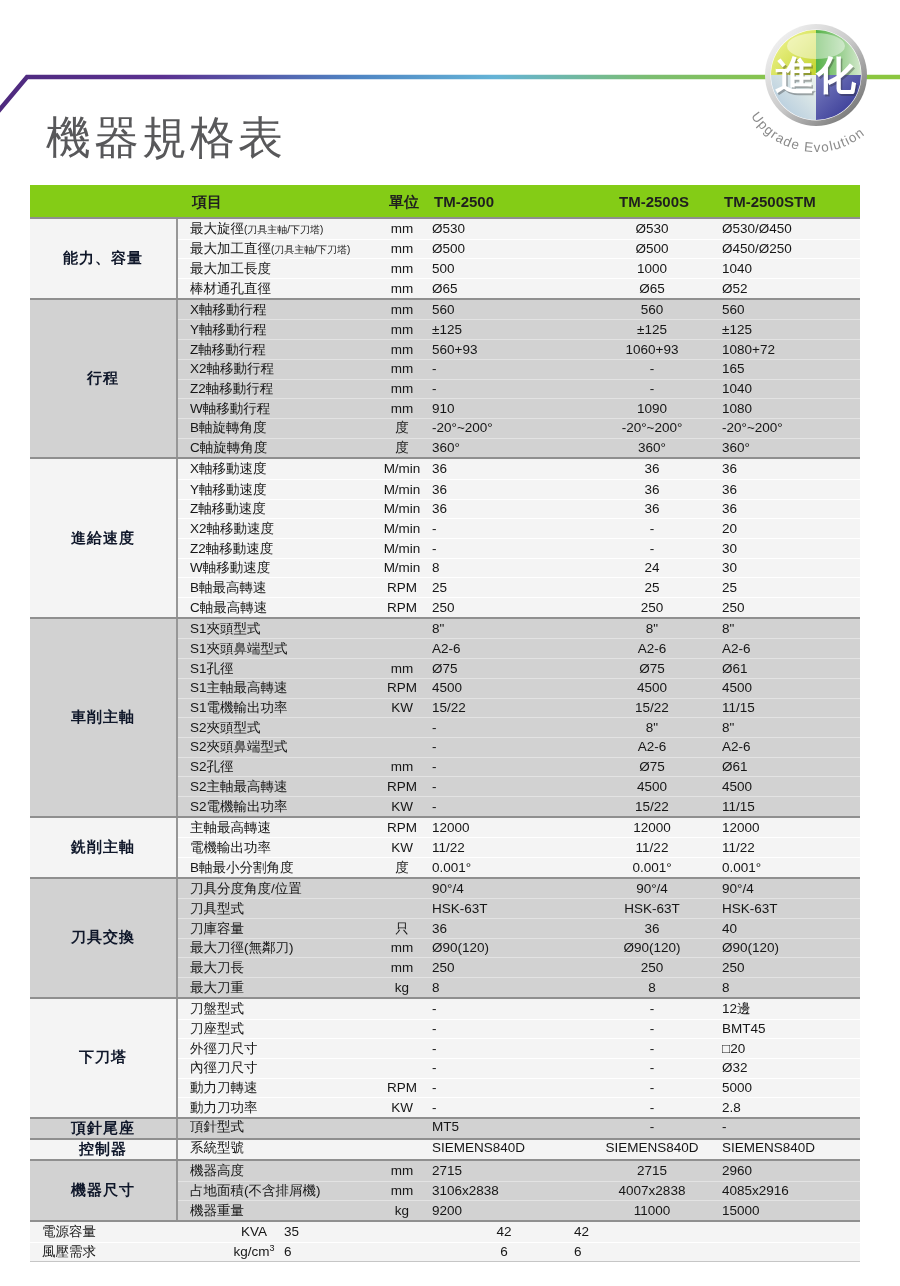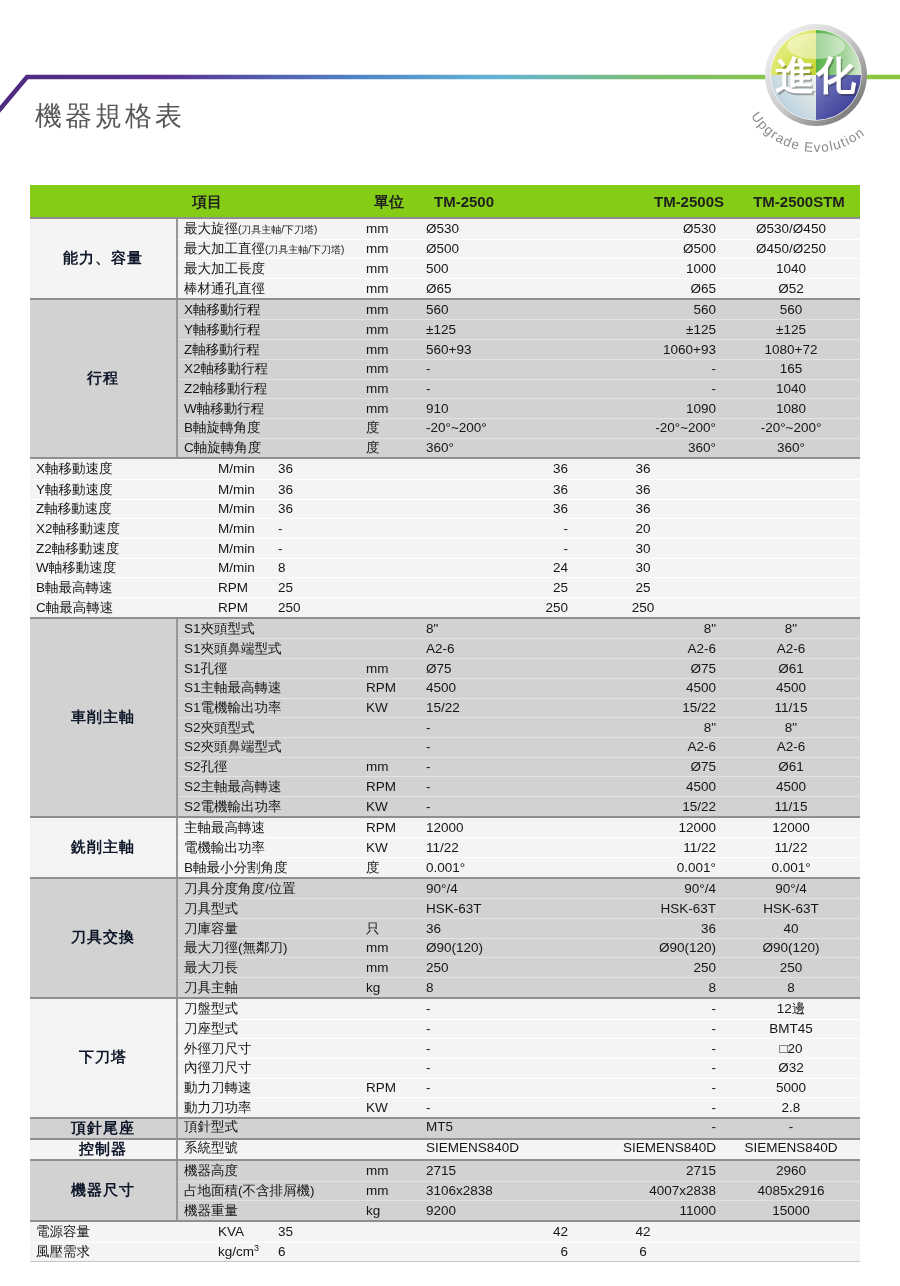--- a/index.html
+++ b/index.html
@@ -3,22 +3,22 @@
 <meta charset="utf-8">
 <style>
   html,body{margin:0;padding:0}
   body{
     width:900px;height:1286px;position:relative;background:#ffffff;
     font-family:"Liberation Sans","DejaVu Sans",sans-serif;
     overflow:hidden;color:#1a1a1a;
   }
   .deco{position:absolute;left:0;top:0;pointer-events:none}
   .page-title{
-    position:absolute;left:31px;top:98px;margin:4px;
-    font-size:27px;font-weight:400;letter-spacing:3px;color:#58585a;line-height:1.1;
+    position:absolute;left:31px;top:98px;margin:15px;
+    font-size:45px;font-weight:400;letter-spacing:3px;color:#58585a;line-height:1.1;
   }
   .logo{position:absolute;left:742px;top:4px}
 
   
   .spec-table{
     position:absolute;left:30px;top:185px;width:830px;
     border-bottom:1px solid #c6c6c6;
   }
   .thead{
     display:flex;align-items:center;height:32px;background:#84cc16;
@@ -35,27 +35,27 @@
   }
   .rows{flex:1;min-width:0}
   .row{
     display:flex;align-items:center;height:19.7px;box-sizing:border-box;
     font-size:13.5px;color:#161616;
   }
   .row.tall{height:16px}
   .sec.light .row.sep{border-top:1px solid #ffffff}
   .sec.gray  .row.sep{border-top:1px solid #e3e3e3}
   .cell{white-space:nowrap;line-height:1}
-  .c-item{flex:0 0 182px;padding-left:6px;text-align:left}
+  .c-item{flex:0 0 182px;padding-left:12px;text-align:left}
   .thead .c-item{padding-left:14px}
   .c-item .small{font-size:10px}
-  .c-unit{flex:0 0 60px;text-align:left}
+  .c-unit{flex:0 0 60px;text-align:center}
   .c-v1{flex:0 0 150px;}
-  .c-v2{flex:0 0 140px;text-align:right}
-  .c-v3{flex:0 0 150px;text-align:center}
+  .c-v2{flex:0 0 140px;text-align:center}
+  .c-v3{flex:0 0 150px;text-align:left}
   .c-unit sup{font-size:9px;line-height:0}
 </style>
 </head>
 <body>
 
 <svg class="deco" width="900" height="140" aria-hidden="true">
   <defs>
     <linearGradient id="lineGrad" x1="0" y1="0" x2="900" y2="0" gradientUnits="userSpaceOnUse">
       <stop offset="0" stop-color="#4e2a7e"></stop>
       <stop offset="0.18" stop-color="#5b3191"></stop>
@@ -212,20 +212,23 @@
           <div class="row sep">
             <div class="cell c-item"><span>C軸旋轉角度</span></div>
             <div class="cell c-unit">度</div>
             <div class="cell c-v1">360°</div>
             <div class="cell c-v2">360°</div>
             <div class="cell c-v3">360°</div>
           </div>
         </div>
       </div>
       <div class="sec light">
+        <div class="gcell">
+          <span>進給速度</span>
+        </div>
         <div class="rows">
           <div class="row">
             <div class="cell c-item"><span>X軸移動速度</span></div>
             <div class="cell c-unit">M/min</div>
             <div class="cell c-v1">36</div>
             <div class="cell c-v2">36</div>
             <div class="cell c-v3">36</div>
           </div>
           <div class="row sep">
             <div class="cell c-item"><span>Y軸移動速度</span></div>
@@ -417,21 +420,21 @@
             <div class="cell c-v3">Ø90(120)</div>
           </div>
           <div class="row sep">
             <div class="cell c-item"><span>最大刀長</span></div>
             <div class="cell c-unit">mm</div>
             <div class="cell c-v1">250</div>
             <div class="cell c-v2">250</div>
             <div class="cell c-v3">250</div>
           </div>
           <div class="row sep">
-            <div class="cell c-item"><span>刀具主軸</span></div>
+            <div class="cell c-item"><span>最大刀重</span></div>
             <div class="cell c-unit">kg</div>
             <div class="cell c-v1">8</div>
             <div class="cell c-v2">8</div>
             <div class="cell c-v3">8</div>
           </div>
         </div>
       </div>
       <div class="sec light">
         <div class="gcell">
           <span>下刀塔</span>

